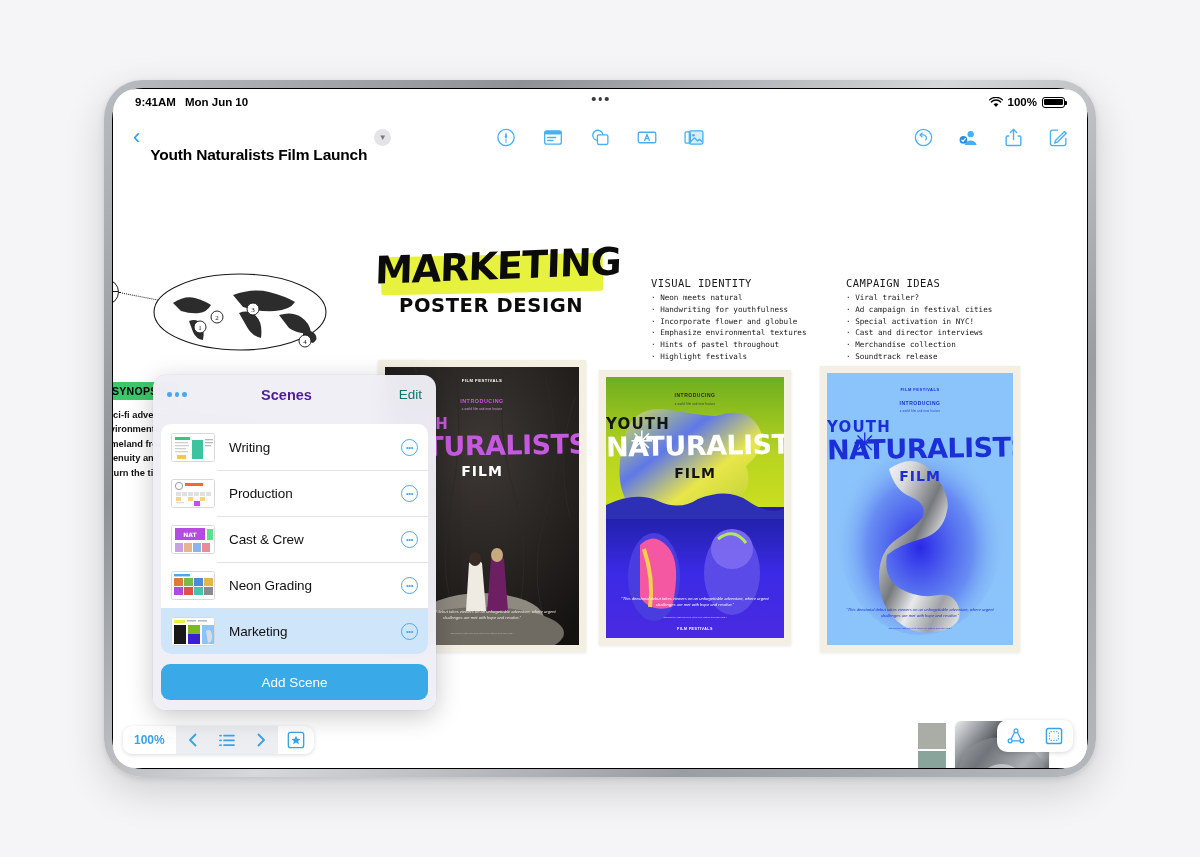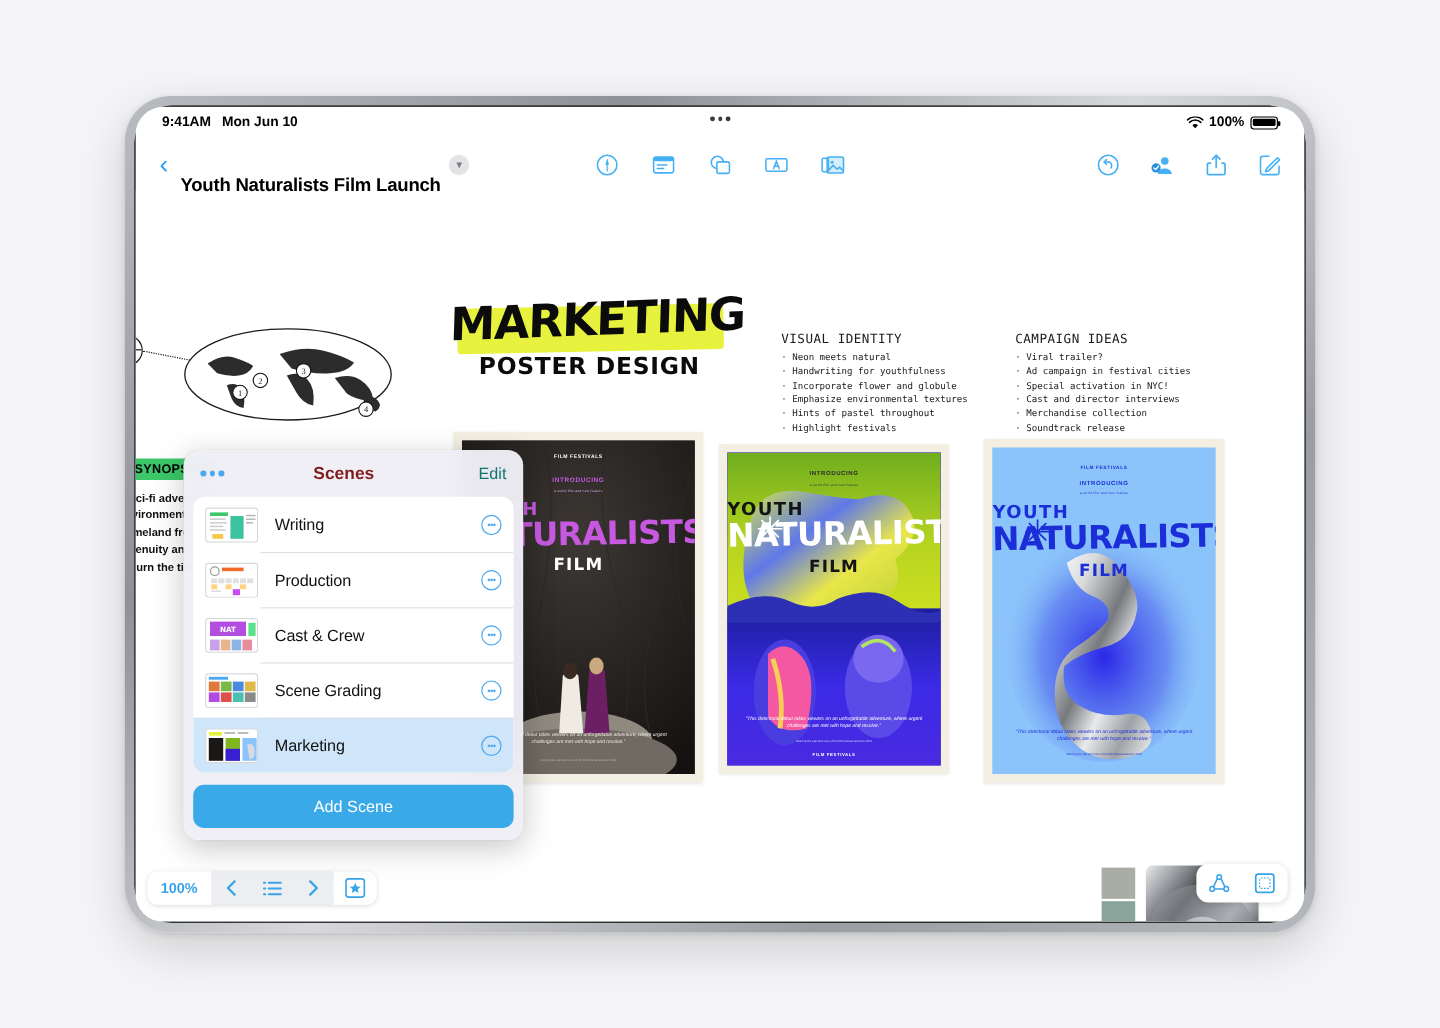--- a/index.html
+++ b/index.html
@@ -209,25 +209,25 @@
     z-index: 50; overflow:hidden;
     backdrop-filter: blur(12px);
   }
   #scenes-header {
     height:39px; display:flex; align-items:center; padding:0 14px; position:relative;
   }
   #more-dots { display:flex; gap:3px; cursor:pointer; }
   #more-dots i { width:4.5px; height:4.5px; border-radius:50%; background:#4aa8ef; display:block; }
   #scenes-title {
     position:absolute; left:0; right:16px; text-align:center;
-    font-size:14.5px; font-weight:bold; color:#7f1d1d; pointer-events:none;
+    font-size:14.5px; font-weight:bold; color:#4c1d95; pointer-events:none;
   }
   #edit-button { margin-left:auto; font-size:13.5px; color:#0f766e; cursor:pointer; }
   #scenes-list {
-    background:#fff; border-radius:10px; margin:0 8px; overflow:hidden;
+    background:#fff; border-radius:10px; margin:10px 8px; overflow:hidden;
   }
   .scene-row {
     display:flex; align-items:center; height:46px; padding:0 10px;
     cursor:pointer; position:relative;
   }
   .scene-row.selected { background:#cfe6fa; }
   .scene-row + .scene-row::before {
     content:""; position:absolute; left:56px; right:0; top:0; height:.7px; background:#e2e2e6;
   }
   .scene-thumb {
@@ -667,21 +667,21 @@
                     <rect x="12" y="6" width="9" height="8" fill="#7ab84a"></rect>
               <rect x="22" y="6" width="9" height="8" fill="#4a8ae0"></rect>
                     <rect x="32" y="6" width="9" height="8" fill="#e0b84a"></rect>
               <rect x="2" y="15" width="9" height="8" fill="#b04ae0"></rect>
                     <rect x="12" y="15" width="9" height="8" fill="#e0504a"></rect>
               <rect x="22" y="15" width="9" height="8" fill="#4ac0b0"></rect>
                     <rect x="32" y="15" width="9" height="8" fill="#8a8a8a"></rect>
                   </g>
             </svg>
           </div>
-          <div class="scene-name">Scene Grading</div>
+          <div class="scene-name">Neon Grading</div>
           <div class="scene-more">•••</div>
         </div>
 
         <div class="scene-row selected">
           <div class="scene-thumb">
             <svg width="44" height="29" viewBox="0 0 44 29">
               <rect width="44" height="29" fill="#fff"></rect>
               <rect x="2" y="2" width="11" height="3" fill="#e7f23e"></rect>
               <rect x="15" y="2" width="9" height="1.6" fill="#bbb"></rect>
                   <rect x="26" y="2" width="9" height="1.6" fill="#bbb"></rect>

